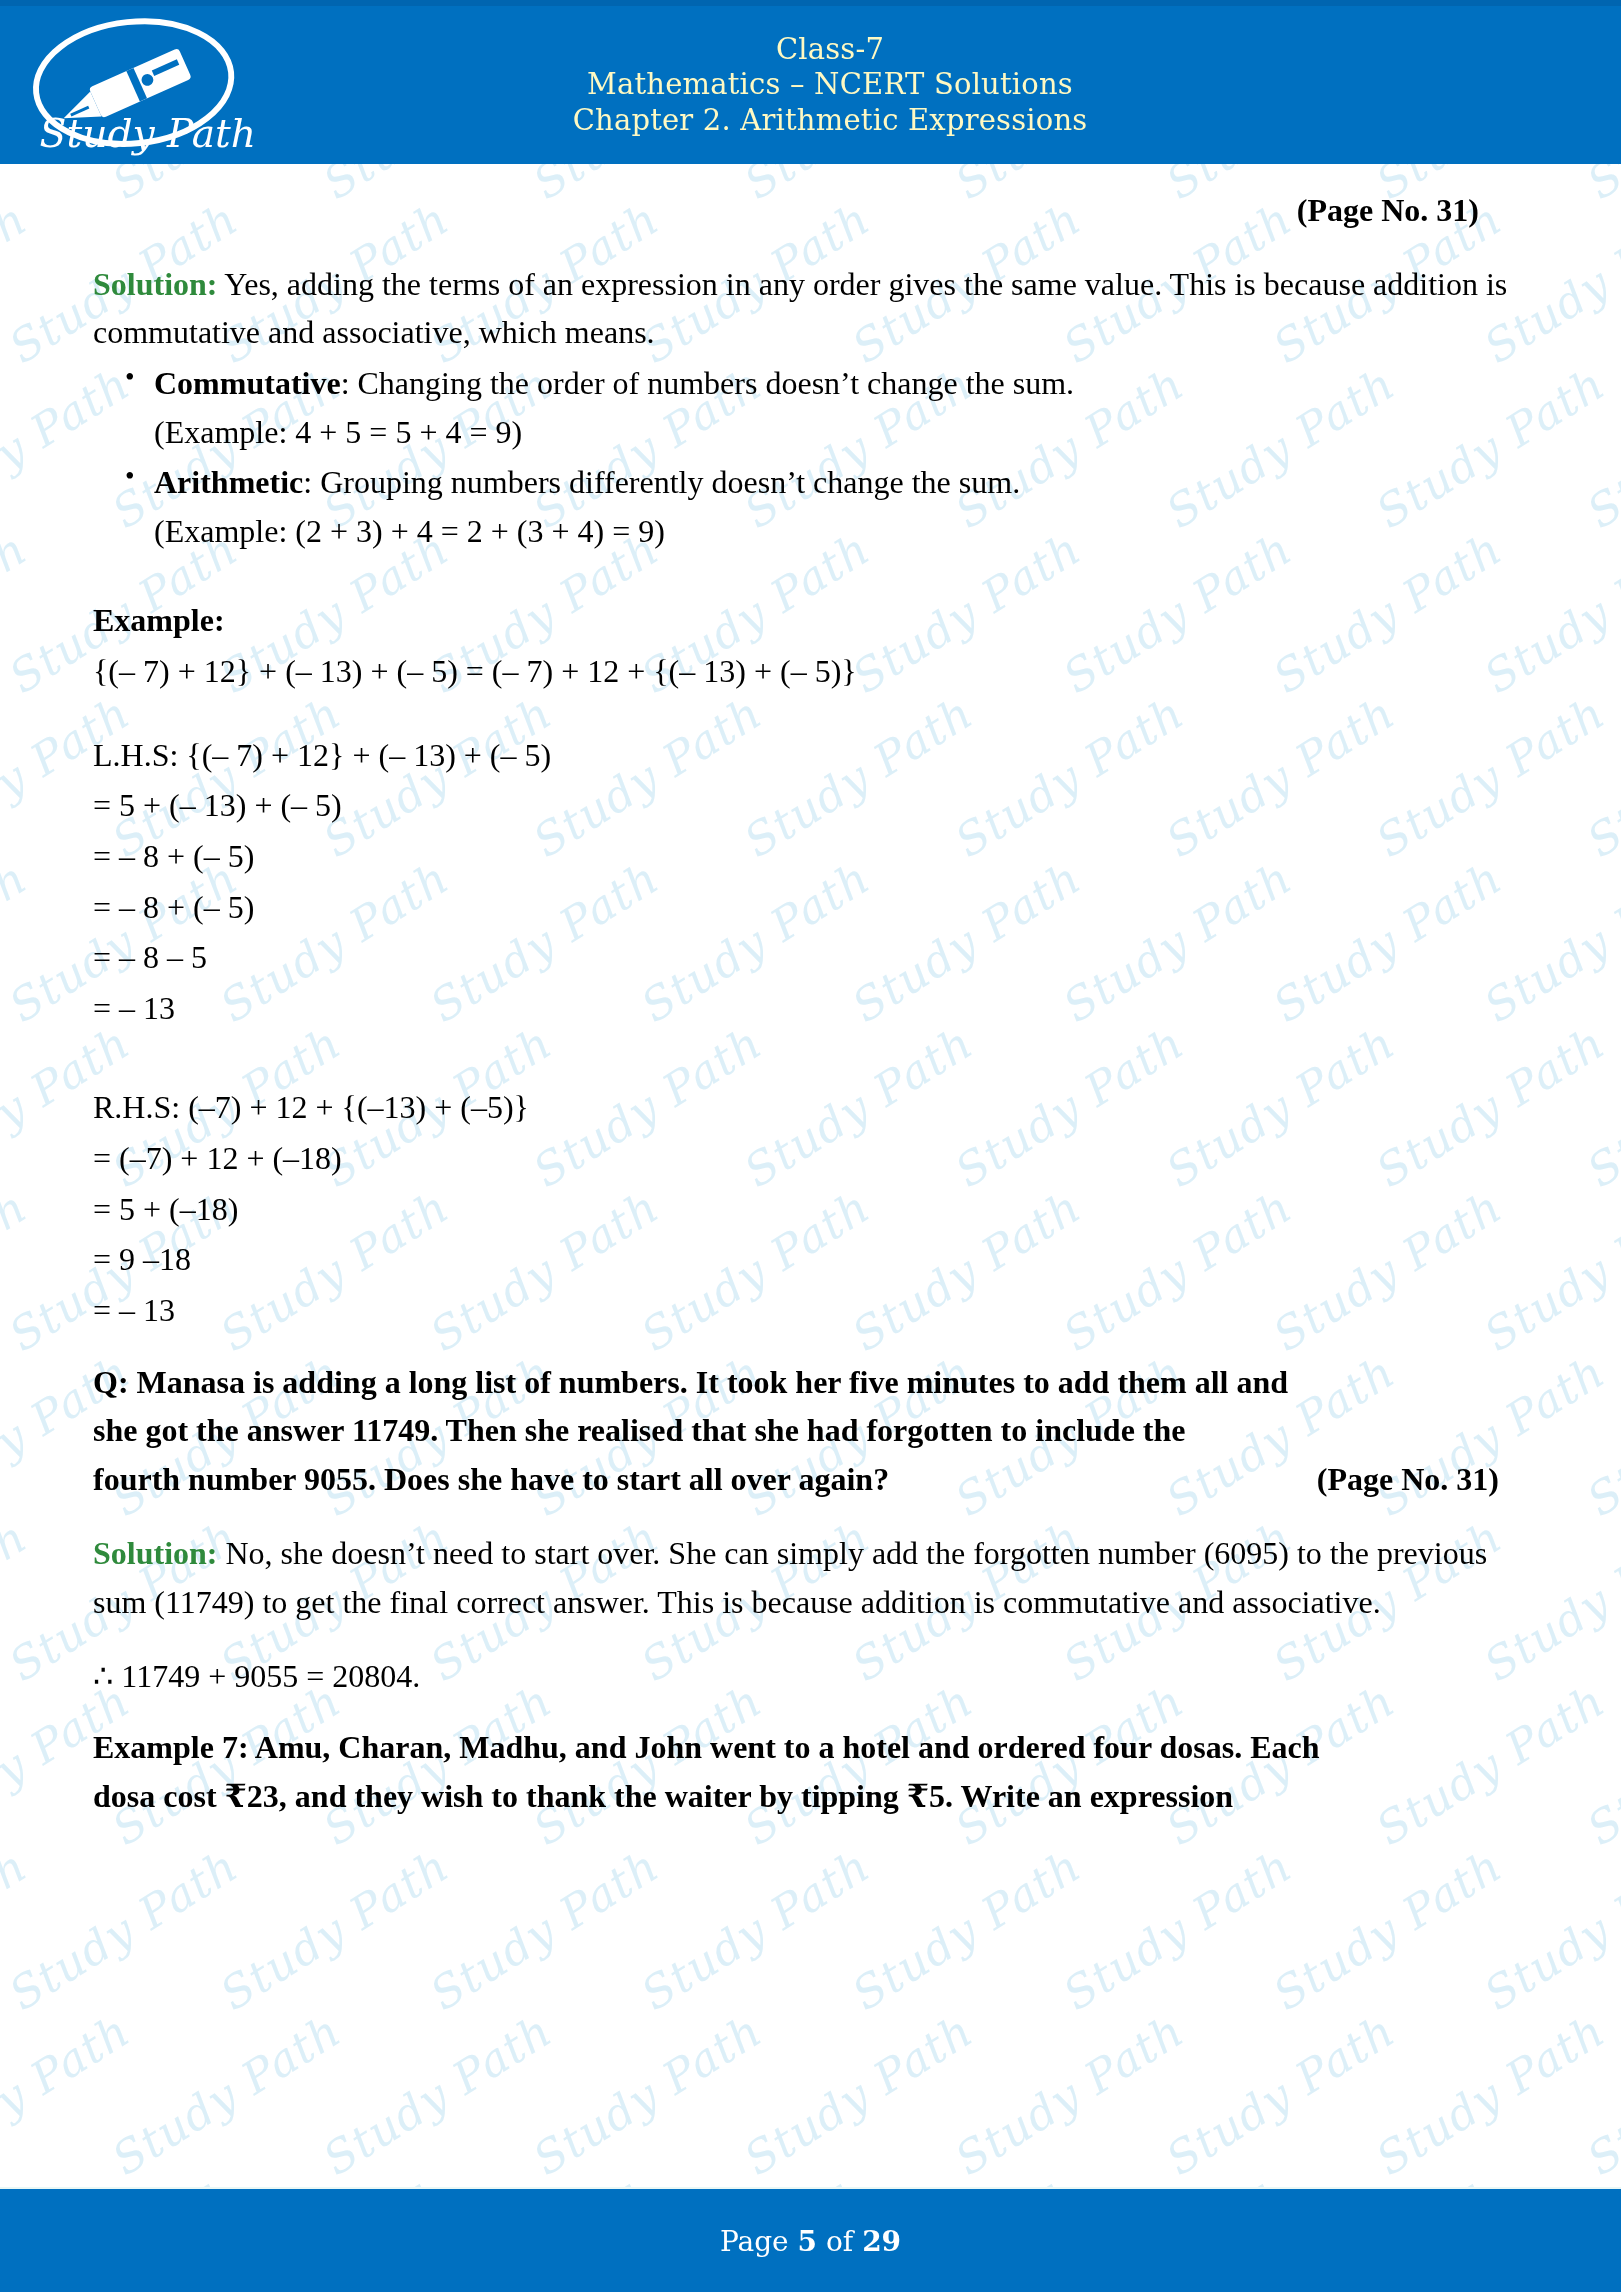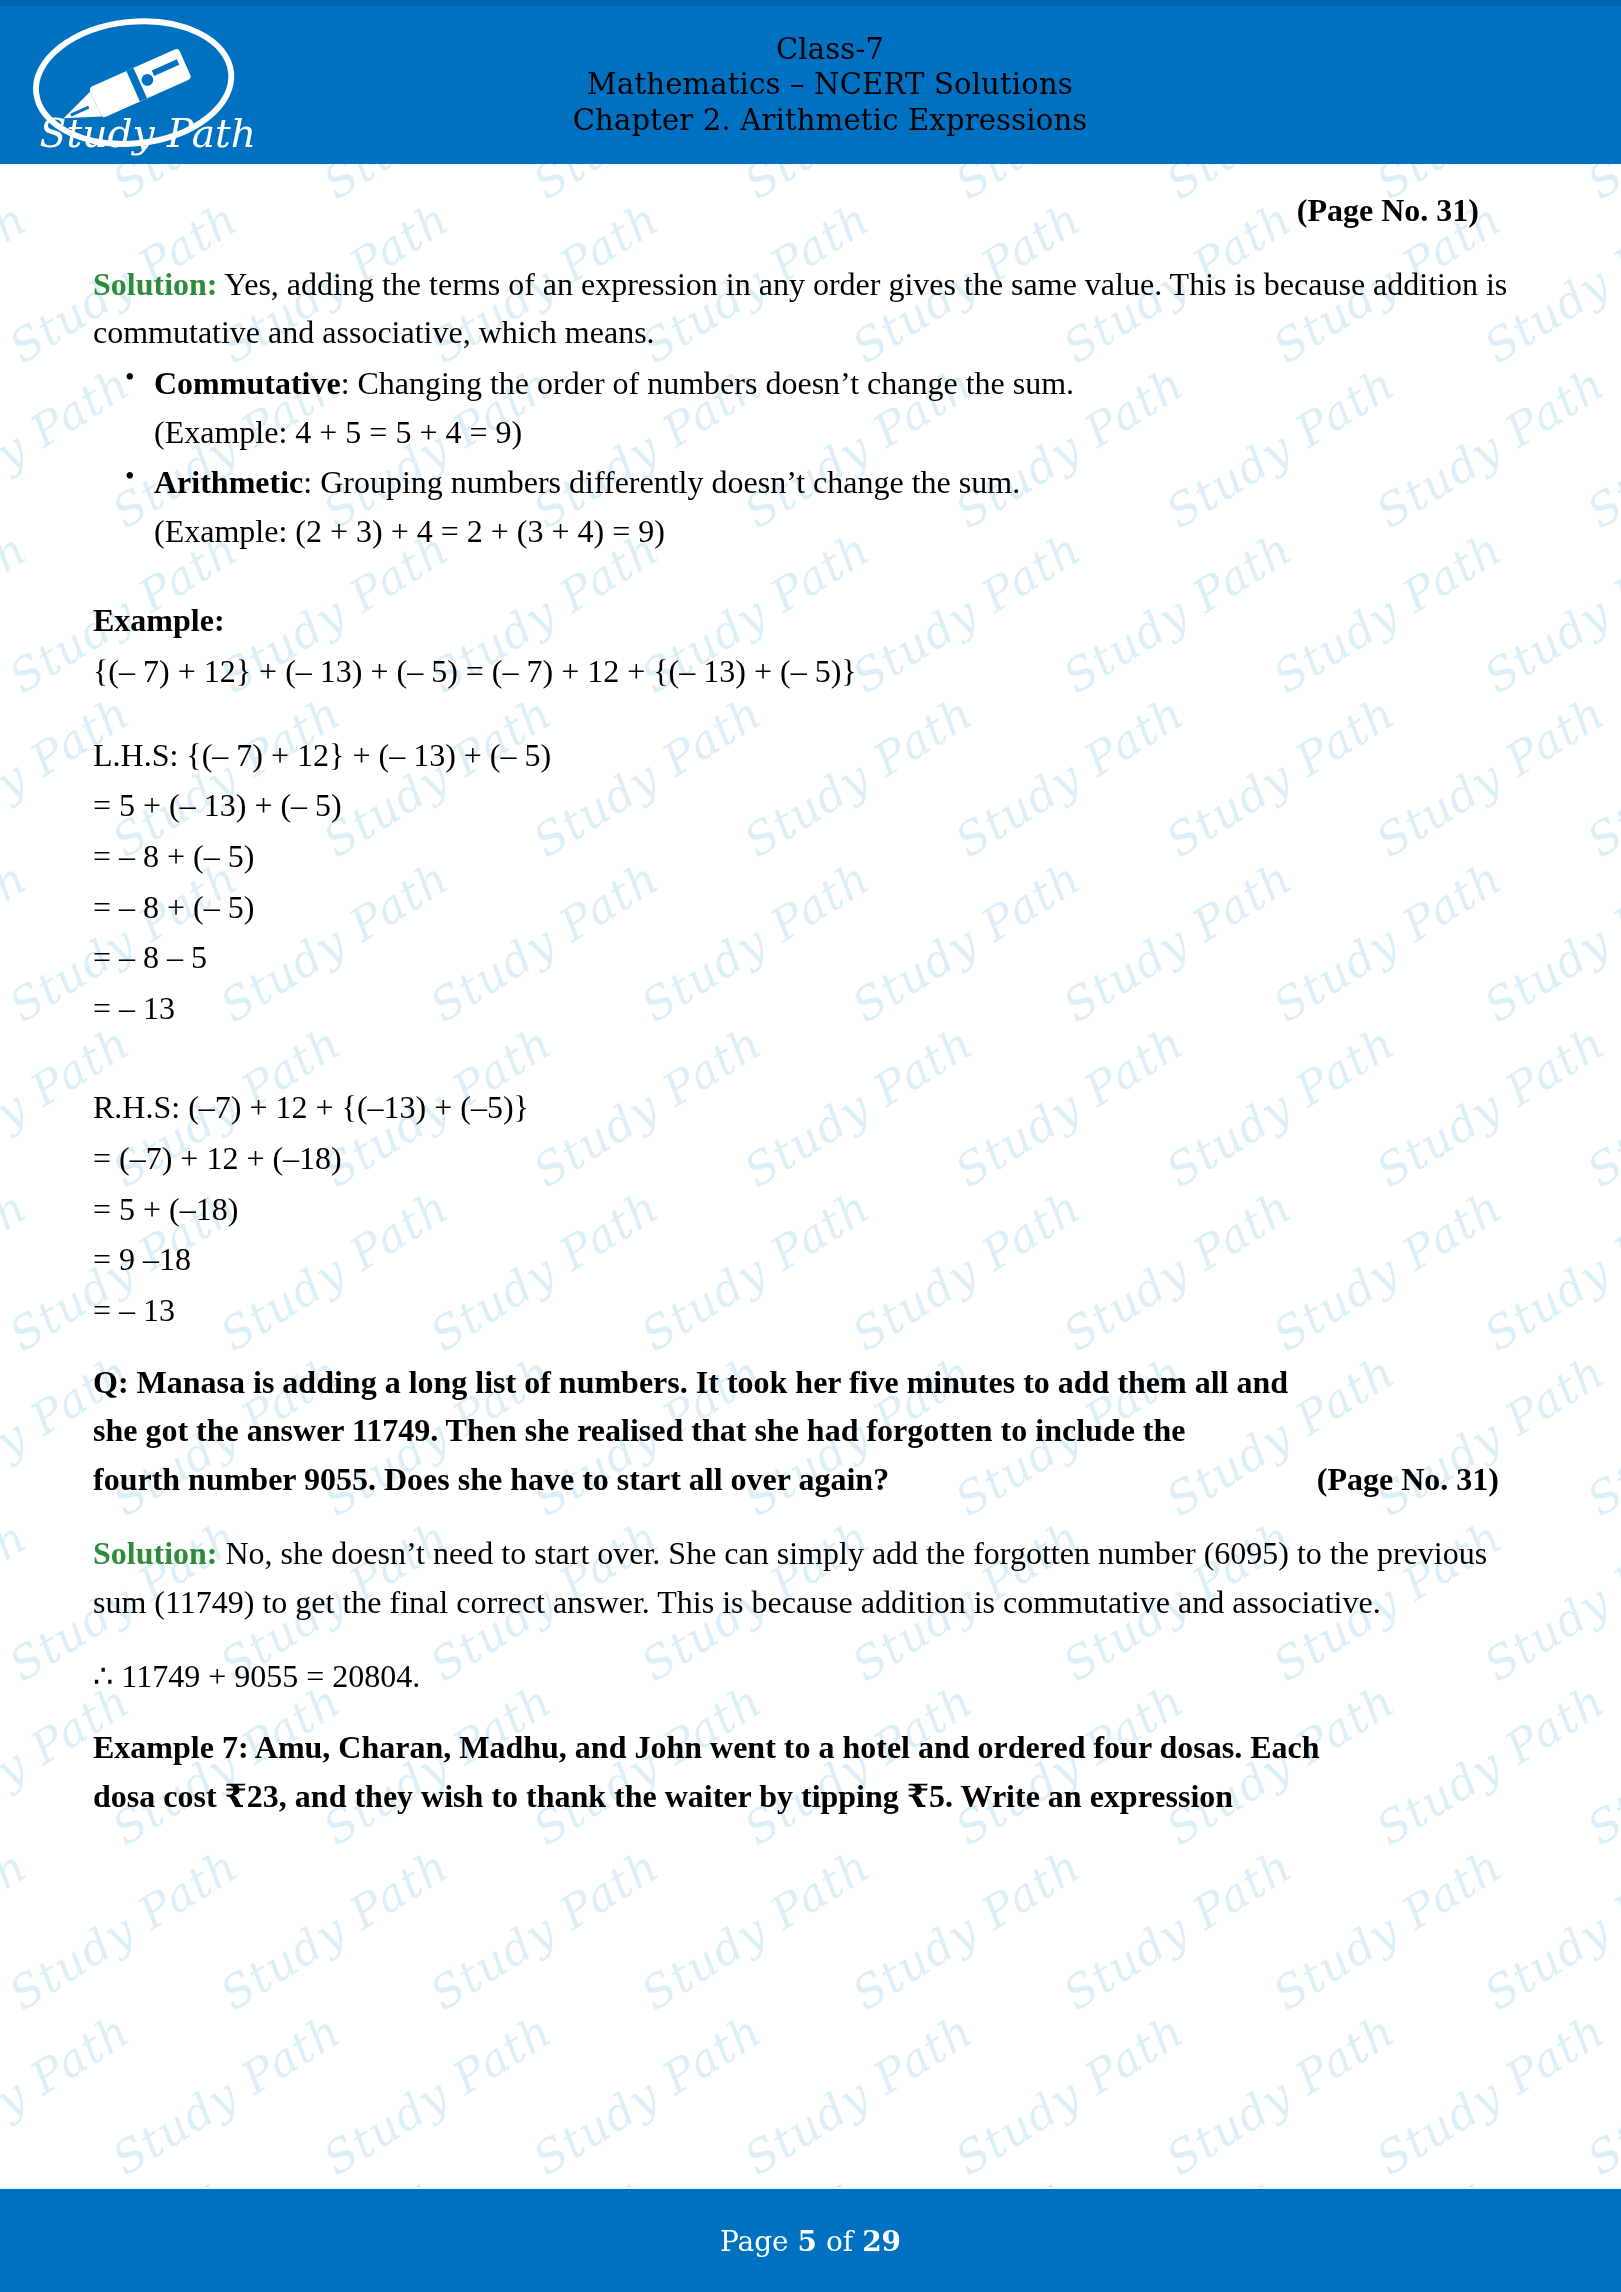--- a/index.html
+++ b/index.html
@@ -54,21 +54,21 @@
     position: absolute;
     left: 17.6px;
     top: 7.8px;
     width: 245px;
     height: 149px;
   }
   .logo-box svg { display: block; }
 
   .header-titles {
     text-align: center;
-    color: #000000;
+    color: #fef9c3;
     font-family: "DejaVu Serif", serif;
     line-height: 1.22;
     width: 100%;
     margin-left: 39px;
   }
   .header-titles div {
     font-size: 29px;
     letter-spacing: 0.2px;
   }
 

